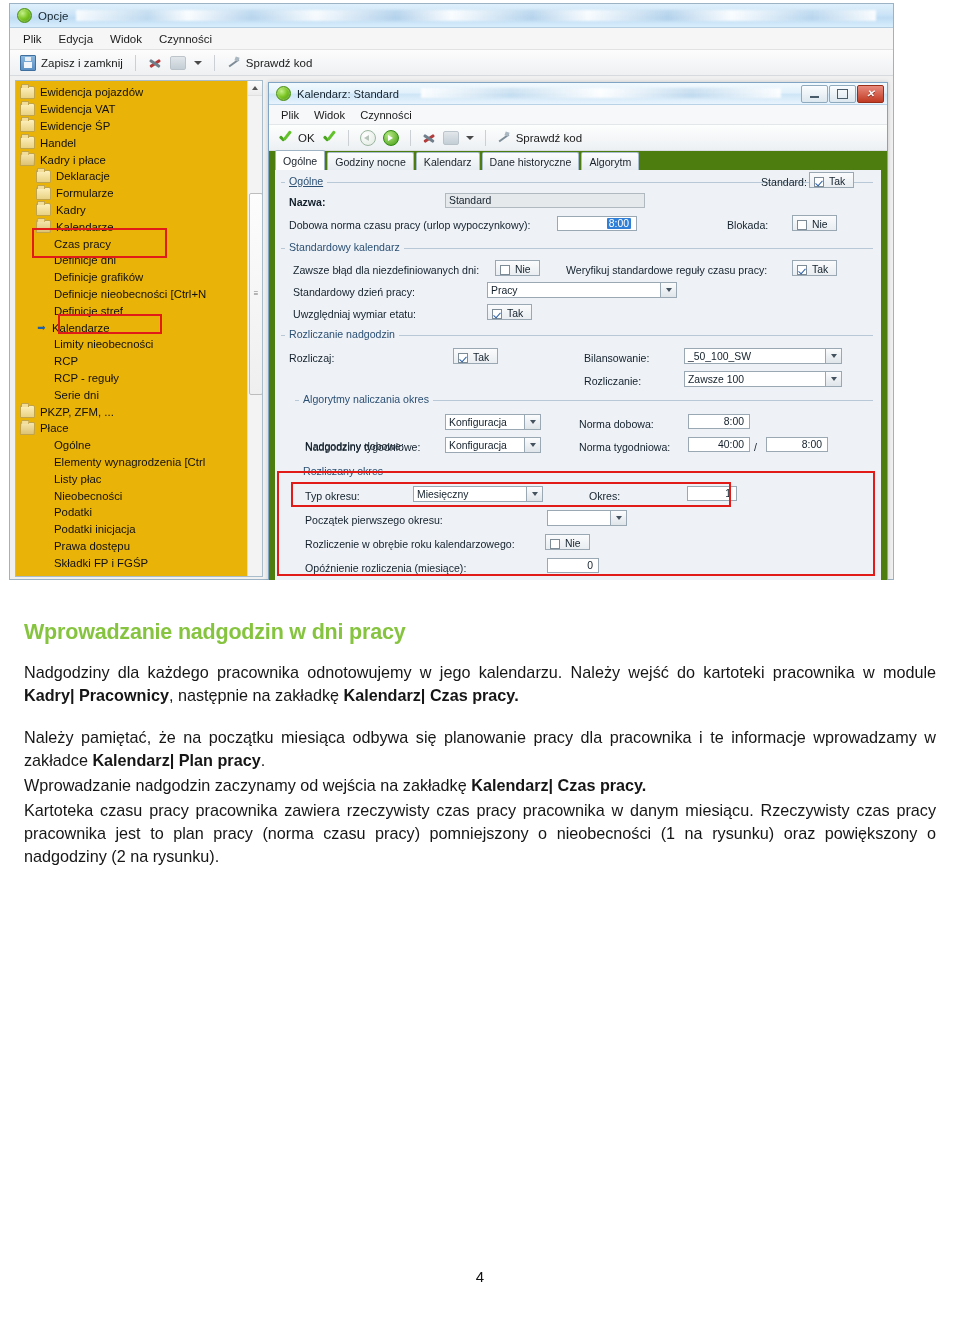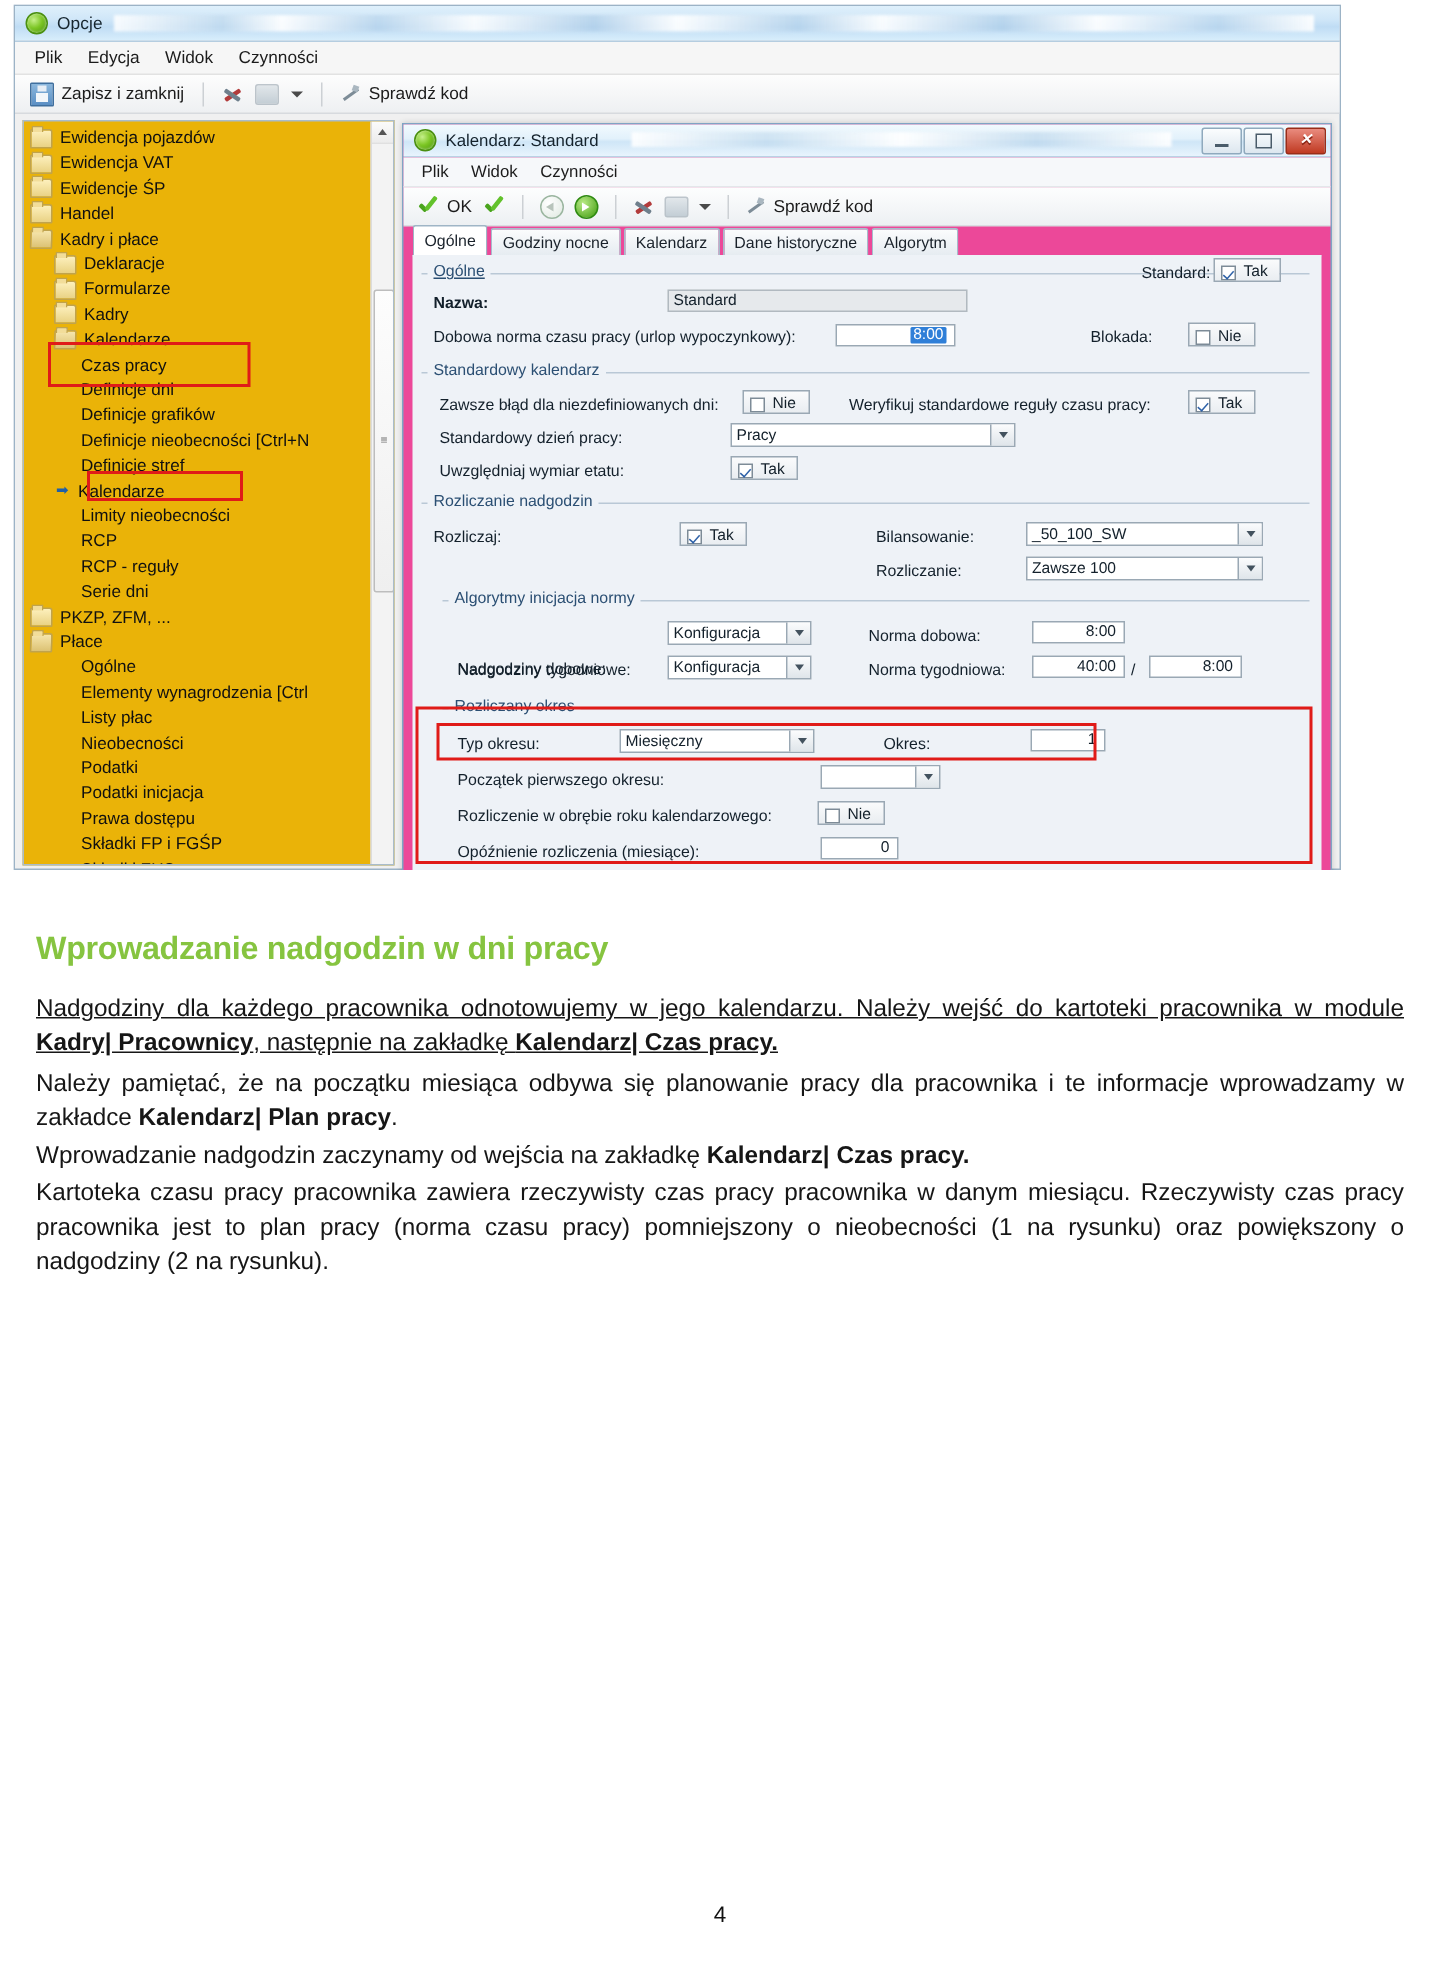--- a/index.html
+++ b/index.html
@@ -69,21 +69,21 @@
   .tree-sb{position:absolute;right:0;top:0;width:14px;bottom:0;background:#f3f3f3;border-left:1px solid #dcdcdc;}
   .sb-up{position:absolute;left:0;top:0;width:14px;height:14px;display:flex;align-items:center;justify-content:center;
     background:linear-gradient(180deg,#fbfbfb,#ececec);border-bottom:1px solid #e0e0e0;}
   .sb-up i{width:0;height:0;border-left:3px solid transparent;border-right:3px solid transparent;border-bottom:4px solid #555;display:block;}
   .sb-thumb{position:absolute;left:1px;top:112px;width:12px;height:200px;border:1px solid #bdbdbd;border-radius:2px;
     background:linear-gradient(180deg,#fdfdfd,#efefef);display:flex;align-items:center;justify-content:center;}
   .sb-thumb b{font-size:8px;color:#777;font-weight:400;letter-spacing:0;line-height:.7;}
 
   
   .inner-win{position:absolute;left:258px;top:78px;width:620px;height:555px;
-    background:#ec4899;border:1px solid #7fa4c4;box-sizing:border-box;box-shadow:0 0 4px rgba(0,0,0,.18);}
+    background:#4d7c0f;border:1px solid #7fa4c4;box-sizing:border-box;box-shadow:0 0 4px rgba(0,0,0,.18);}
   .inner-title{position:absolute;left:0;top:0;right:0;height:22px;
     background:linear-gradient(180deg,#f2fafe 0%,#e2f1fb 45%,#cfe6f7 55%,#e8f4fd 100%);
     border-bottom:1px solid #b9d2e5;display:flex;align-items:center;gap:6px;padding-left:7px;box-sizing:border-box;}
   .inner-title .tt{font-size:11.2px;color:#14222c;}
   .inner-smudge{position:absolute;left:152px;top:5px;width:360px;height:10px;
     background:linear-gradient(90deg,rgba(255,255,255,.9),rgba(186,213,234,.5),rgba(255,255,255,.92),rgba(178,207,231,.5),rgba(255,255,255,.9));
     filter:blur(1px);}
   .wbtns{position:absolute;right:3px;top:2px;display:flex;gap:1px;}
   .wbtn{width:25px;height:16px;border:1px solid #8fa9bd;border-radius:2px;
     background:linear-gradient(180deg,#fbfdfe,#dde7ef);display:flex;align-items:center;justify-content:center;}
@@ -448,21 +448,21 @@
         </div>
         <div class="lbl" style="left:309px;top:205px;">Rozliczanie:</div>
         <div class="combo" style="left:409px;top:201px;width:158px;">
           <span>Zawsze 100</span>
           <span class="btn">
               <i></i>
             </span>
         </div>
 
         <div class="grp-line" style="left:20px;top:230px;width:578px;"></div>
-        <div class="grp-lbl" style="left:24px;top:223px;">Algorytmy inicjacja normy</div>
+        <div class="grp-lbl" style="left:24px;top:223px;">Algorytmy naliczania okres</div>
 
         <div class="lbl" style="left:30px;top:248px;margin-top:22px;">Nadgodziny dobowe:</div>
         <div class="combo" style="left:170px;top:244px;width:96px;">
           <span>Konfiguracja</span>
           <span class="btn">
               <i></i>
             </span>
         </div>
         <div class="lbl" style="left:304px;top:248px;">Norma dobowa:</div>
         <div class="fld num" style="left:413px;top:244px;width:62px;">8:00</div>
@@ -515,21 +515,21 @@
     </div>
 
     <div class="redbox" style="left:22px;top:224px;width:135px;height:30px;"></div>
     <div class="redbox" style="left:48px;top:310px;width:104px;height:20px;"></div>
   </div>
 </div>
 
 <div class="doc">
   <h1 class="head">Wprowadzanie nadgodzin w dni pracy</h1>
 
-  <p class="para" style="margin-bottom:4px;text-decoration:underline;">
+  <p class="para" style="margin-bottom:19px;">
     <span>Nadgodziny dla każdego pracownika odnotowujemy w jego kalendarzu. Należy wejść do kartoteki pracownika w module </span><b>Kadry| Pracownicy</b><span>, następnie na zakładkę </span><b>Kalendarz| Czas pracy.</b>
   </p>
 
   <p class="para" style="margin-bottom:2px;">
     <span>Należy pamiętać, że na początku miesiąca odbywa się planowanie pracy dla pracownika i te informacje wprowadzamy w zakładce </span><b>Kalendarz| Plan pracy</b><span>.</span>
   </p>
 
   <p class="para" style="margin-bottom:2px;">
     <span>Wprowadzanie nadgodzin zaczynamy od wejścia na zakładkę </span><b>Kalendarz| Czas pracy.</b>
   </p>

